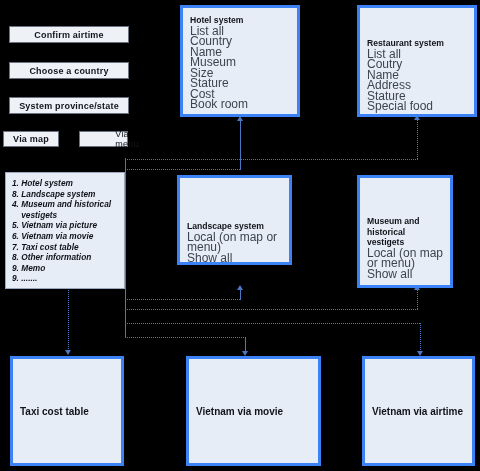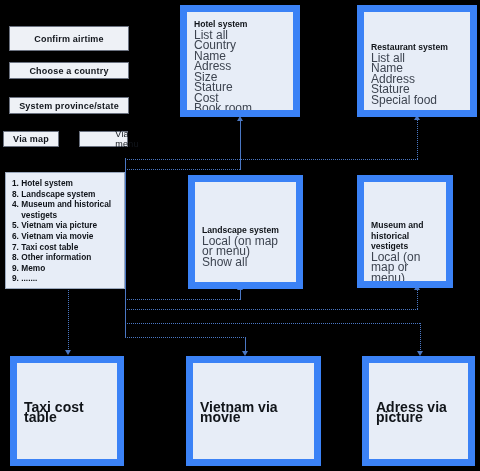--- a/index.html
+++ b/index.html
@@ -27,21 +27,21 @@
     letter-spacing: 0.2px;
     display: flex;
     align-items: center;
     justify-content: center;
     box-sizing: border-box;
   }
   
   .box {
     position: absolute;
     background: #e7edf7;
-    border: 7px solid #3b82f6;
+    border: 3px solid #3b82f6;
     box-sizing: border-box;
     padding: 7px 6px 5px 7px;
     color: #15181d;
     font-size: 8.5px;
     line-height: 10.5px;
     overflow: hidden;
   }
   .box .title {
     font-weight: bold;
     font-size: 8.6px;
@@ -53,33 +53,34 @@
     display: block;
     color: #3d4450;
     font-size: 12px;
     line-height: 10.5px;
   }
   .box.bottom-label {
     display: flex;
     align-items: center;
     padding-left: 7px;
   }
-  .box.bottom-label .title { font-size: 14px; }
+  .box.bottom-label .title { font-size: 10px; }
   
   .menu-box {
     position: absolute;
     background: #e7edf7;
     border: 1px solid #9aa8bd;
     box-sizing: border-box;
     padding: 5px 5px 4px 6px;
     color: #0f1319;
     font-size: 8.3px;
     font-weight: bold;
     line-height: 10.6px;
     overflow: hidden;
+    font-style: italic;
   }
   .menu-box .item { display: block; white-space: pre; }
   .solid-v { position: absolute; width: 1px; background: #4a77c4; }
   .dot-h {
     position: absolute;
     height: 1px;
     background-image: linear-gradient(to right, #4a77c4 0 1px, transparent 1px 2px);
     background-size: 2px 1px;
     background-repeat: repeat-x;
   }
@@ -97,21 +98,21 @@
     border-right: 3px solid transparent;
   }
   .arrow-up { border-bottom: 5px solid #4a77c4; }
   .arrow-down { border-top: 5px solid #4a77c4; }
 </style>
 </head>
 <body>
 
 <div id="canvas">
 
-  <div class="btn" style="left:9px; top:26px; width:120px; height:25px;">
+  <div class="btn" style="left:9px; top:26px; width:120px; height:17px;">
     <span>Confirm airtime</span>
   </div>
 
   <div class="btn" style="left:9px; top:97px; width:120px; height:17px;">
     <span>System province/state</span>
   </div>
 
   <div class="btn" style="left:9px; top:62px; width:120px; height:17px;">
     <span>Choose a country</span>
   </div>
@@ -153,66 +154,67 @@
   <div class="arrow-down" style="left:242px; top:351px;"></div>
 
   <div class="dot-v" style="left:68px; top:288px; height:63px;"></div>
   <div class="arrow-down" style="left:65px; top:350px;"></div>
 
   <div class="box" style="left:180px; top:5px; width:120px; height:112px;">
     <span class="title">Hotel system</span>
     <span class="line">List all</span>
     <span class="line">Country</span>
     <span class="line">Name</span>
-    <span class="line">Adress</span>
+    <span class="line">Museum</span>
     <span class="line">Size</span>
     <span class="line">Stature</span>
     <span class="line">Cost</span>
     <span class="line">Book room</span>
   </div>
 
   <div class="box" style="left:357px; top:5px; width:120px; height:112px;">
     <span class="title" style="margin-top:23px;">Restaurant system</span>
     <span class="line">List all</span>
+    <span class="line">Coutry</span>
     <span class="line">Name</span>
     <span class="line">Address</span>
     <span class="line">Stature</span>
     <span class="line">Special food</span>
   </div>
 
   <div class="menu-box" style="left:5px; top:172px; width:120px; height:117px;">
     <span class="item">1. Hotel system</span>
     <span class="item">8. Landscape system</span>
     <span class="item">4. Museum and historical</span>
     <span class="item">    vestigets</span>
     <span class="item">5. Vietnam via picture</span>
     <span class="item">6. Vietnam via movie</span>
     <span class="item">7. Taxi cost table</span>
     <span class="item">8. Other information</span>
     <span class="item">9. Memo</span>
     <span class="item">9. .......</span>
   </div>
 
-  <div class="box" style="left:188px; top:175px; width:115px; height:114px;">
+  <div class="box" style="left:177px; top:175px; width:115px; height:90px;">
     <span class="title" style="margin-top:36px;">Landscape system</span>
     <span class="line">Local (on map or menu)</span>
     <span class="line">Show all</span>
   </div>
 
   <div class="box" style="left:357px; top:175px; width:96px; height:113px;">
     <span class="title" style="margin-top:31px;">Museum and historical vestigets</span>
     <span class="line">Local (on map or menu)</span>
     <span class="line">Show all</span>
   </div>
 
   <div class="box bottom-label" style="left:10px; top:356px; width:114px; height:110px;">
     <span class="title">Taxi cost table</span>
   </div>
 
   <div class="box bottom-label" style="left:186px; top:356px; width:135px; height:110px;">
     <span class="title">Vietnam via movie</span>
   </div>
 
   <div class="box bottom-label" style="left:362px; top:356px; width:113px; height:110px;">
-    <span class="title">Adress via picture</span>
+    <span class="title">Vietnam via airtime</span>
   </div>
 
 </div>
 
 </body></html>

